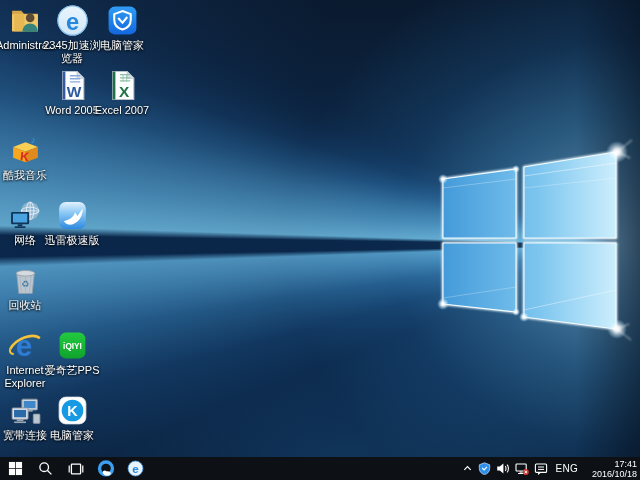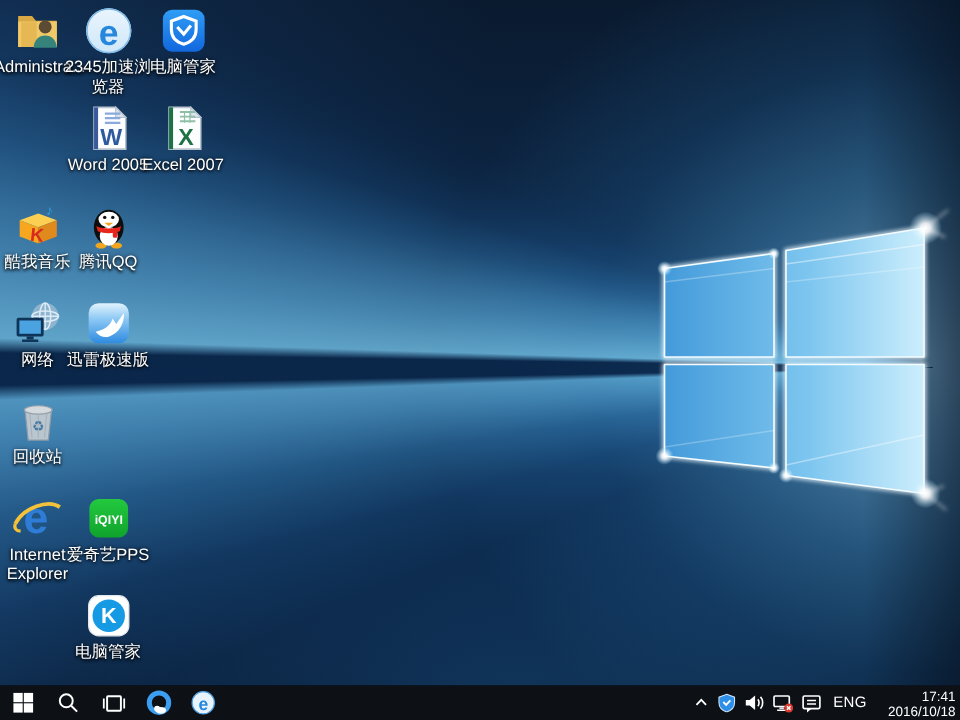--- a/index.html
+++ b/index.html
@@ -188,37 +188,20 @@
         <path d="M4 12.5l12-4.5 12 4.5-12 4.5z" fill="#fbd052"></path>
         <path d="M4 12.5v10.5l12 4.5V17z" fill="#f6a71f"></path>
         <path d="M28 12.5v10.5l-12 4.5V17z" fill="#e0891c"></path>
         <text x="10.5" y="25.5" transform="rotate(6 10 25)" font-size="12" font-weight="bold" fill="#d82a1e">K</text>
         <text x="21" y="9" font-size="9" fill="#2aa3e8">♪</text>
       </svg>
     </div>
     <div class="lbl">酷我音乐</div>
   </div>
 
-  <div class="dicon" style="left:48px;top:133px">
-    <div class="ic">
-      <svg width="33" height="33" viewBox="0 0 32 32">
-        <ellipse cx="11" cy="28.8" rx="3.6" ry="1.9" fill="#f2a51f"></ellipse>
-        <ellipse cx="21" cy="28.8" rx="3.6" ry="1.9" fill="#f2a51f"></ellipse>
-        <ellipse cx="16" cy="17" rx="9.6" ry="11.4" fill="#0e0e0e"></ellipse>
-        <ellipse cx="16" cy="12" rx="6.6" ry="5" fill="#fff"></ellipse>
-        <ellipse cx="16" cy="22.8" rx="5.8" ry="6.2" fill="#fff"></ellipse>
-        <circle cx="13.4" cy="10.6" r="1.1" fill="#111"></circle>
-        <circle cx="18.6" cy="10.6" r="1.1" fill="#111"></circle>
-        <path d="M13.2 14h5.6l-2.8 2.2z" fill="#f2a51f"></path>
-        <path d="M8 16.2c2.6 2 13.4 2 16 0l-.9 3.4c-4.2 1.7-10 1.7-14.2 0z" fill="#e8251d"></path>
-        <rect x="18.6" y="18.4" width="3" height="5.4" rx="1.2" fill="#e8251d"></rect>
-      </svg>
-    </div>
-    <div class="lbl">腾讯QQ</div>
-  </div>
 
   <div class="dicon" style="left:1px;top:198px">
     <div class="ic">
       <svg width="33" height="33" viewBox="0 0 32 32">
         <circle cx="20.5" cy="11.5" r="8.6" fill="#8fb4cf"></circle>
         <ellipse cx="20.5" cy="11.5" rx="8.6" ry="3.4" fill="none" stroke="#dcebf5" stroke-width="1"></ellipse>
         <ellipse cx="20.5" cy="11.5" rx="3.6" ry="8.6" fill="none" stroke="#dcebf5" stroke-width="1"></ellipse>
         <path d="M11.9 11.5h17.2M20.5 2.9v17.2" stroke="#dcebf5" stroke-width="0.9"></path>
         <rect x="2" y="12.5" width="17.5" height="12" rx="1.2" fill="#0e3558"></rect>
         <rect x="3.8" y="14.2" width="13.9" height="8.6" fill="#4aa2e0"></rect>
@@ -279,20 +262,35 @@
               <stop offset="1" stop-color="#0fa32c"></stop>
             </linearGradient>
           </defs>
         <rect x="3.5" y="3.5" width="25" height="25" rx="6" fill="url(#gIq)"></rect>
         <text x="16" y="19.5" font-size="8" font-weight="bold" fill="#fff" text-anchor="middle">iQIYI</text>
       </svg>
     </div>
     <div class="lbl">爱奇艺PPS</div>
   </div>
 
+  <div class="dicon" style="left:1px;top:393px">
+    <div class="ic">
+      <svg width="33" height="33" viewBox="0 0 32 32">
+        <rect x="12.5" y="5" width="15" height="10.5" rx="1" fill="#ccd5dd" stroke="#86929d" stroke-width="0.9"></rect>
+        <rect x="14.3" y="6.8" width="11.4" height="6.9" fill="#3f87c8"></rect>
+        <rect x="17" y="15.5" width="6" height="1.6" fill="#9aa6b0"></rect>
+        <rect x="23.5" y="19.5" width="6.5" height="9" rx="0.8" fill="#bcc6cf" stroke="#86929d" stroke-width="0.8"></rect>
+        <rect x="3" y="13.5" width="15.5" height="11" rx="1" fill="#dde4ea" stroke="#86929d" stroke-width="0.9"></rect>
+        <rect x="4.9" y="15.4" width="11.7" height="7.2" fill="#2a6aa8"></rect>
+        <rect x="7.5" y="24.5" width="6.5" height="1.8" fill="#9aa6b0"></rect>
+        <rect x="5" y="26.6" width="11.5" height="1.6" fill="#9aa6b0"></rect>
+      </svg>
+    </div>
+    <div class="lbl">宽带连接</div>
+  </div>
 
   <div class="dicon" style="left:48px;top:393px">
     <div class="ic">
       <svg width="33" height="33" viewBox="0 0 32 32">
         <rect x="3" y="3" width="26" height="26" rx="6.5" fill="#fff" stroke="#e2e7ec" stroke-width="0.8"></rect>
         <circle cx="16" cy="16" r="10.5" fill="#179ae4"></circle>
         <text x="16" y="21" font-size="14" font-weight="bold" fill="#fff" text-anchor="middle">K</text>
       </svg>
     </div>
     <div class="lbl">电脑管家</div>

